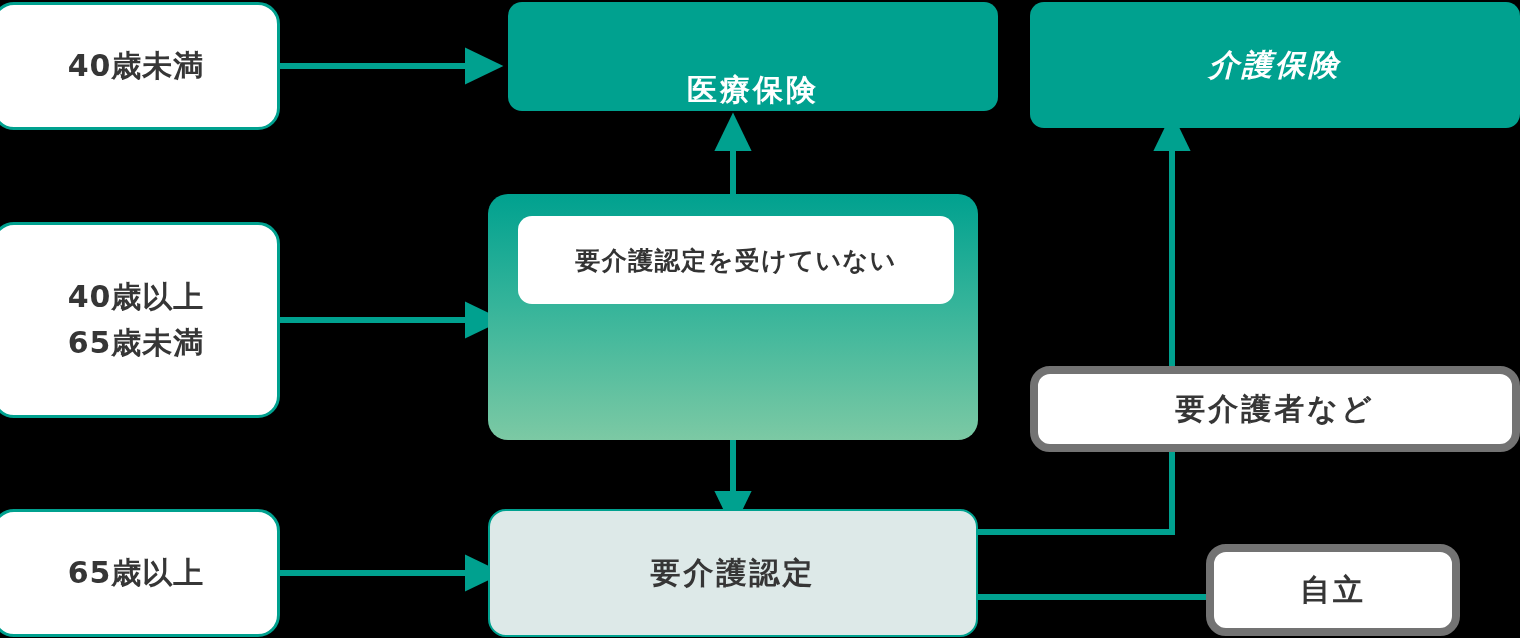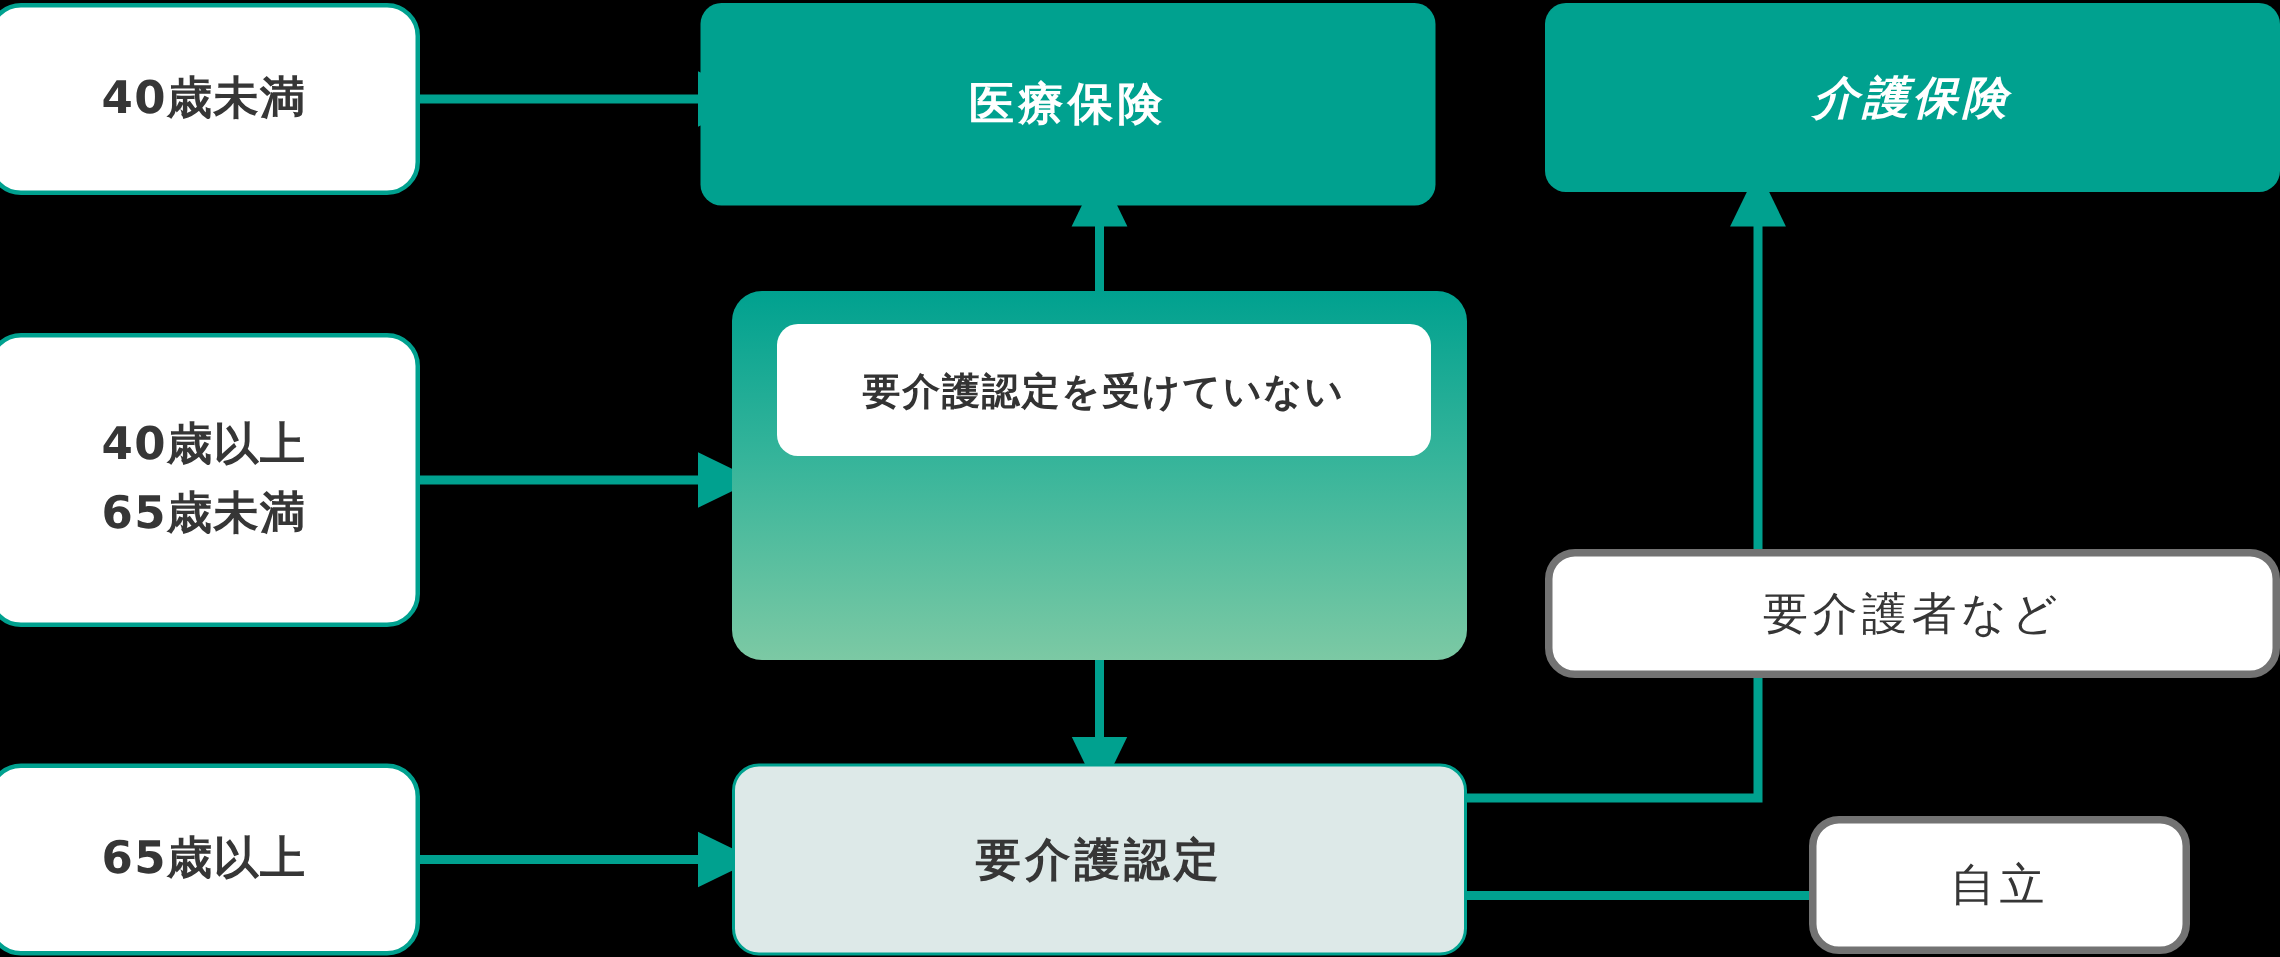--- a/index.html
+++ b/index.html
@@ -56,25 +56,25 @@
     border-radius:18px;
     color:#363636;
     font-size:30px;
     font-weight:700;
     letter-spacing:3px;
   }
 
   
   .out-box{
     background:#ffffff;
-    border:5px solid #737373;
+    border:8px solid #737373;
     border-radius:20px;
     color:#363636;
     font-size:30px;
-    font-weight:400;
+    font-weight:700;
     letter-spacing:3px;
     z-index:5;
   }
   .two-line{white-space:pre-line;}
 </style>
 </head>
 <body>
 
 <div id="stage">
 
@@ -115,21 +115,21 @@
 
   <div class="node age-box two-line" style="left:-8px;top:222px;width:288px;height:196px;">
     <span>40歳以上
 65歳未満</span>
   </div>
 
   <div class="node age-box" style="left:-8px;top:509px;width:288px;height:128px;">
     <span>65歳以上</span>
   </div>
 
-  <div class="node ins-box" style="left:467px;top:2px;width:490px;height:135px;">
+  <div class="node ins-box" style="left:508px;top:2px;width:490px;height:109px;align-items:flex-end;">
     <span>医療保険</span>
   </div>
 
   <div class="node ins-box" style="left:1030px;top:2px;width:490px;height:126px;font-style:italic;">
     <span>介護保険</span>
   </div>
 
   <div class="node grad-panel" style="left:488px;top:194px;width:490px;height:246px;display:block;">
     <div class="node inner-box" style="left:30px;top:22px;width:436px;height:88px;text-align:right;">
       <span>要介護認定を受けていない</span>

